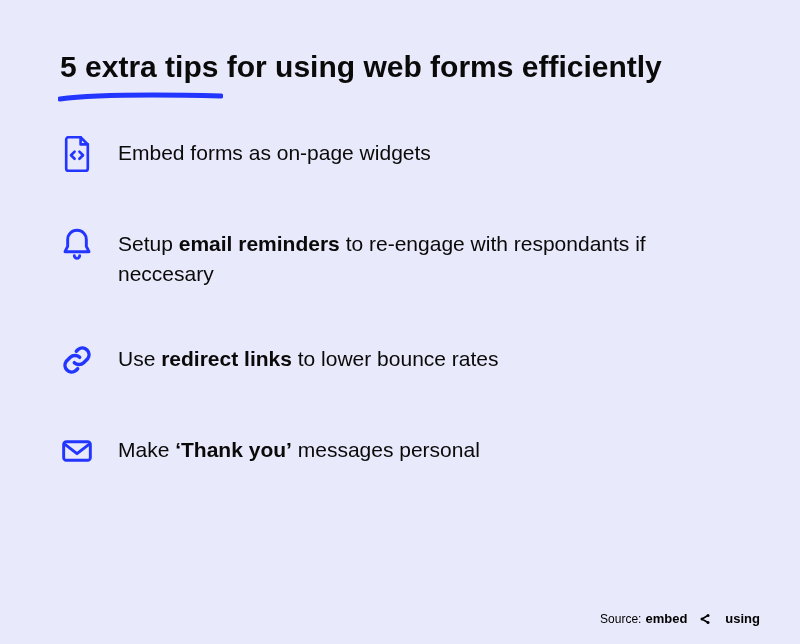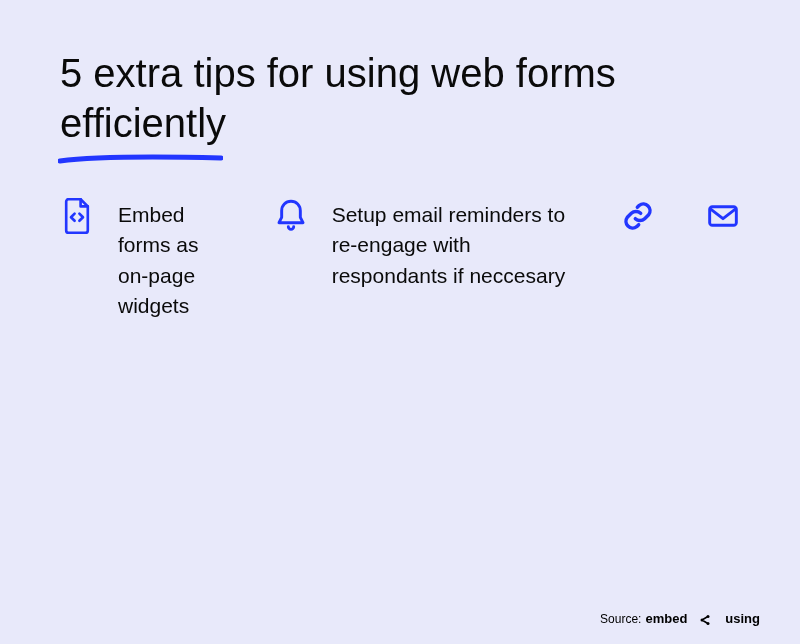--- a/index.html
+++ b/index.html
@@ -6,38 +6,38 @@
     body {
       width: 800px;
       height: 644px;
       background: #e8e9fa;
       font-family: -apple-system, BlinkMacSystemFont, "Segoe UI", Helvetica, Arial, sans-serif;
       padding: 48px 60px 20px 60px;
       color: #0a0a0a;
       position: relative;
     }
     .title {
-      font-size: 40px;
-      font-weight: 400;
+      font-size: 30px;
+      font-weight: 700;
       line-height: 1.25;
       margin-bottom: 48px;
       position: relative;
       display: inline-block;
     }
     .underline {
       position: absolute;
       left: -2px;
       bottom: -12px;
       width: 165px;
       height: 6px;
     }
     .underline svg { display: block; }
     .tip-list {
       display: flex;
-      flex-direction: row;
+      flex-direction: column;
       gap: 51px;
     }
     .tip {
       display: flex;
       align-items: flex-start;
       gap: 24px;
     }
     .icon {
       width: 34px;
       height: 40px;
@@ -47,37 +47,37 @@
       justify-content: center;
       color: #2236ff;
     }
     .icon svg { display: block; }
     .tip-text {
       font-size: 21px;
       line-height: 1.45;
       color: #0a0a0a;
       padding-top: 4px;
     }
-    .tip-text b { font-weight: 400; }
+    .tip-text b { font-weight: 700; }
     .source {
       position: absolute;
       right: 40px;
       bottom: 18px;
       font-size: 12px;
       display: flex;
       align-items: center;
       gap: 4px;
       color: #000;
       margin-top: 13px;
     }
     .source-label { font-weight: 400; }
     .brand {
       font-weight: 800;
       display: inline-flex;
-      align-items: flex-end;
+      align-items: center;
       gap: 12px;
       font-size: 13px;
     }
     .brand-glyph {
       display: inline-flex;
       align-items: center;
       padding: 0 1px;
     }
   </style>
 </head>
@@ -118,30 +118,32 @@
     <div class="tip-text">Setup <b>email reminders</b> to re-engage with respondants if neccesary</div>
   </div>
 
   <div class="tip">
     <span class="icon">
       <svg width="32" height="32" viewBox="0 0 24 24" fill="none" stroke="#2236ff" stroke-width="2.6" stroke-linejoin="round" stroke-linecap="round">
         <path d="M10 14 A5 5 0 0 0 17 14 L20 11 A5 5 0 0 0 13 4 L11.5 5.5"></path>
         <path d="M14 10 A5 5 0 0 0 7 10 L4 13 A5 5 0 0 0 11 20 L12.5 18.5"></path>
       </svg>
     </span>
+    <div class="tip-text">Use <b>redirect links</b> to lower bounce rates</div>
   </div>
 
 
   <div class="tip">
     <span class="icon">
       <svg width="32" height="26" viewBox="0 0 24 18" fill="none" stroke="#2236ff" stroke-width="2.2" stroke-linejoin="round" stroke-linecap="round">
         <rect x="2" y="2" width="20" height="14" rx="2"></rect>
         <path d="M3 4 L12 11 L21 4"></path>
       </svg>
     </span>
+    <div class="tip-text">Make <b>‘Thank you’</b> messages personal</div>
   </div>
 
 </div>
 
 <div class="source">
   <span class="source-label">Source:</span>
   <span class="brand">
     <span>embed</span>
     <span class="brand-glyph">
       <svg width="12" height="12" viewBox="0 0 24 24" fill="none" stroke="#000" stroke-width="3">

